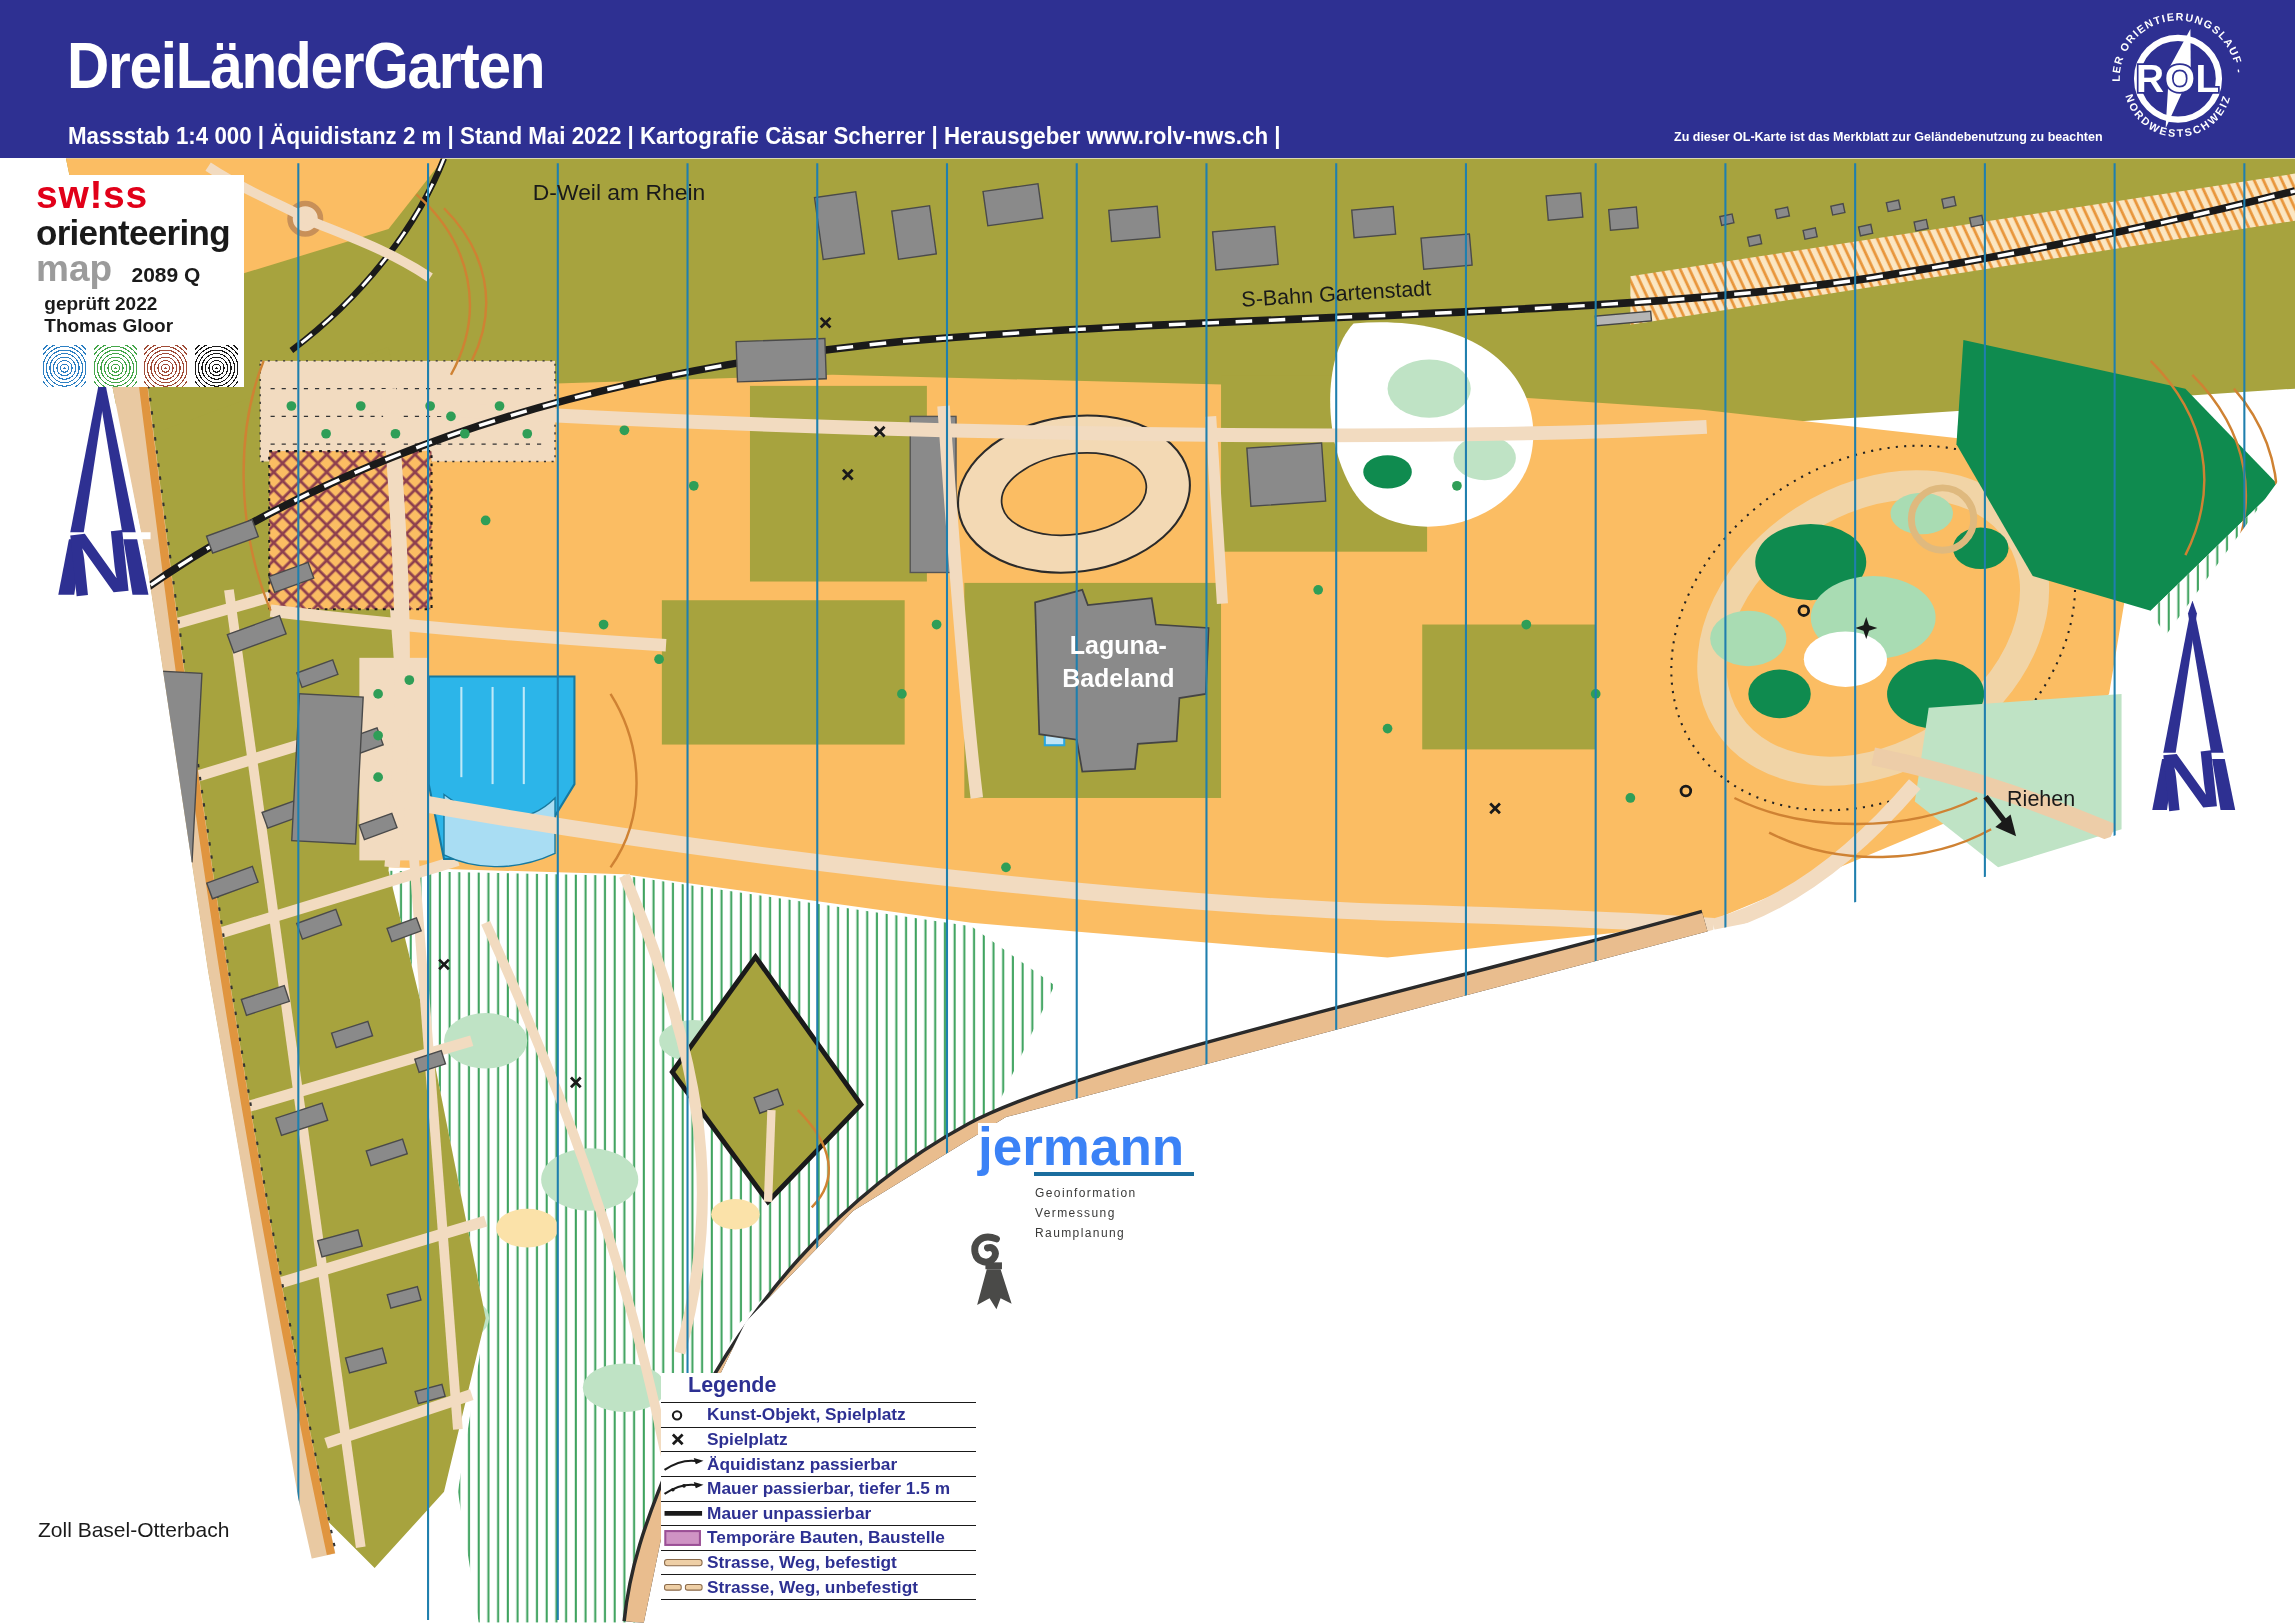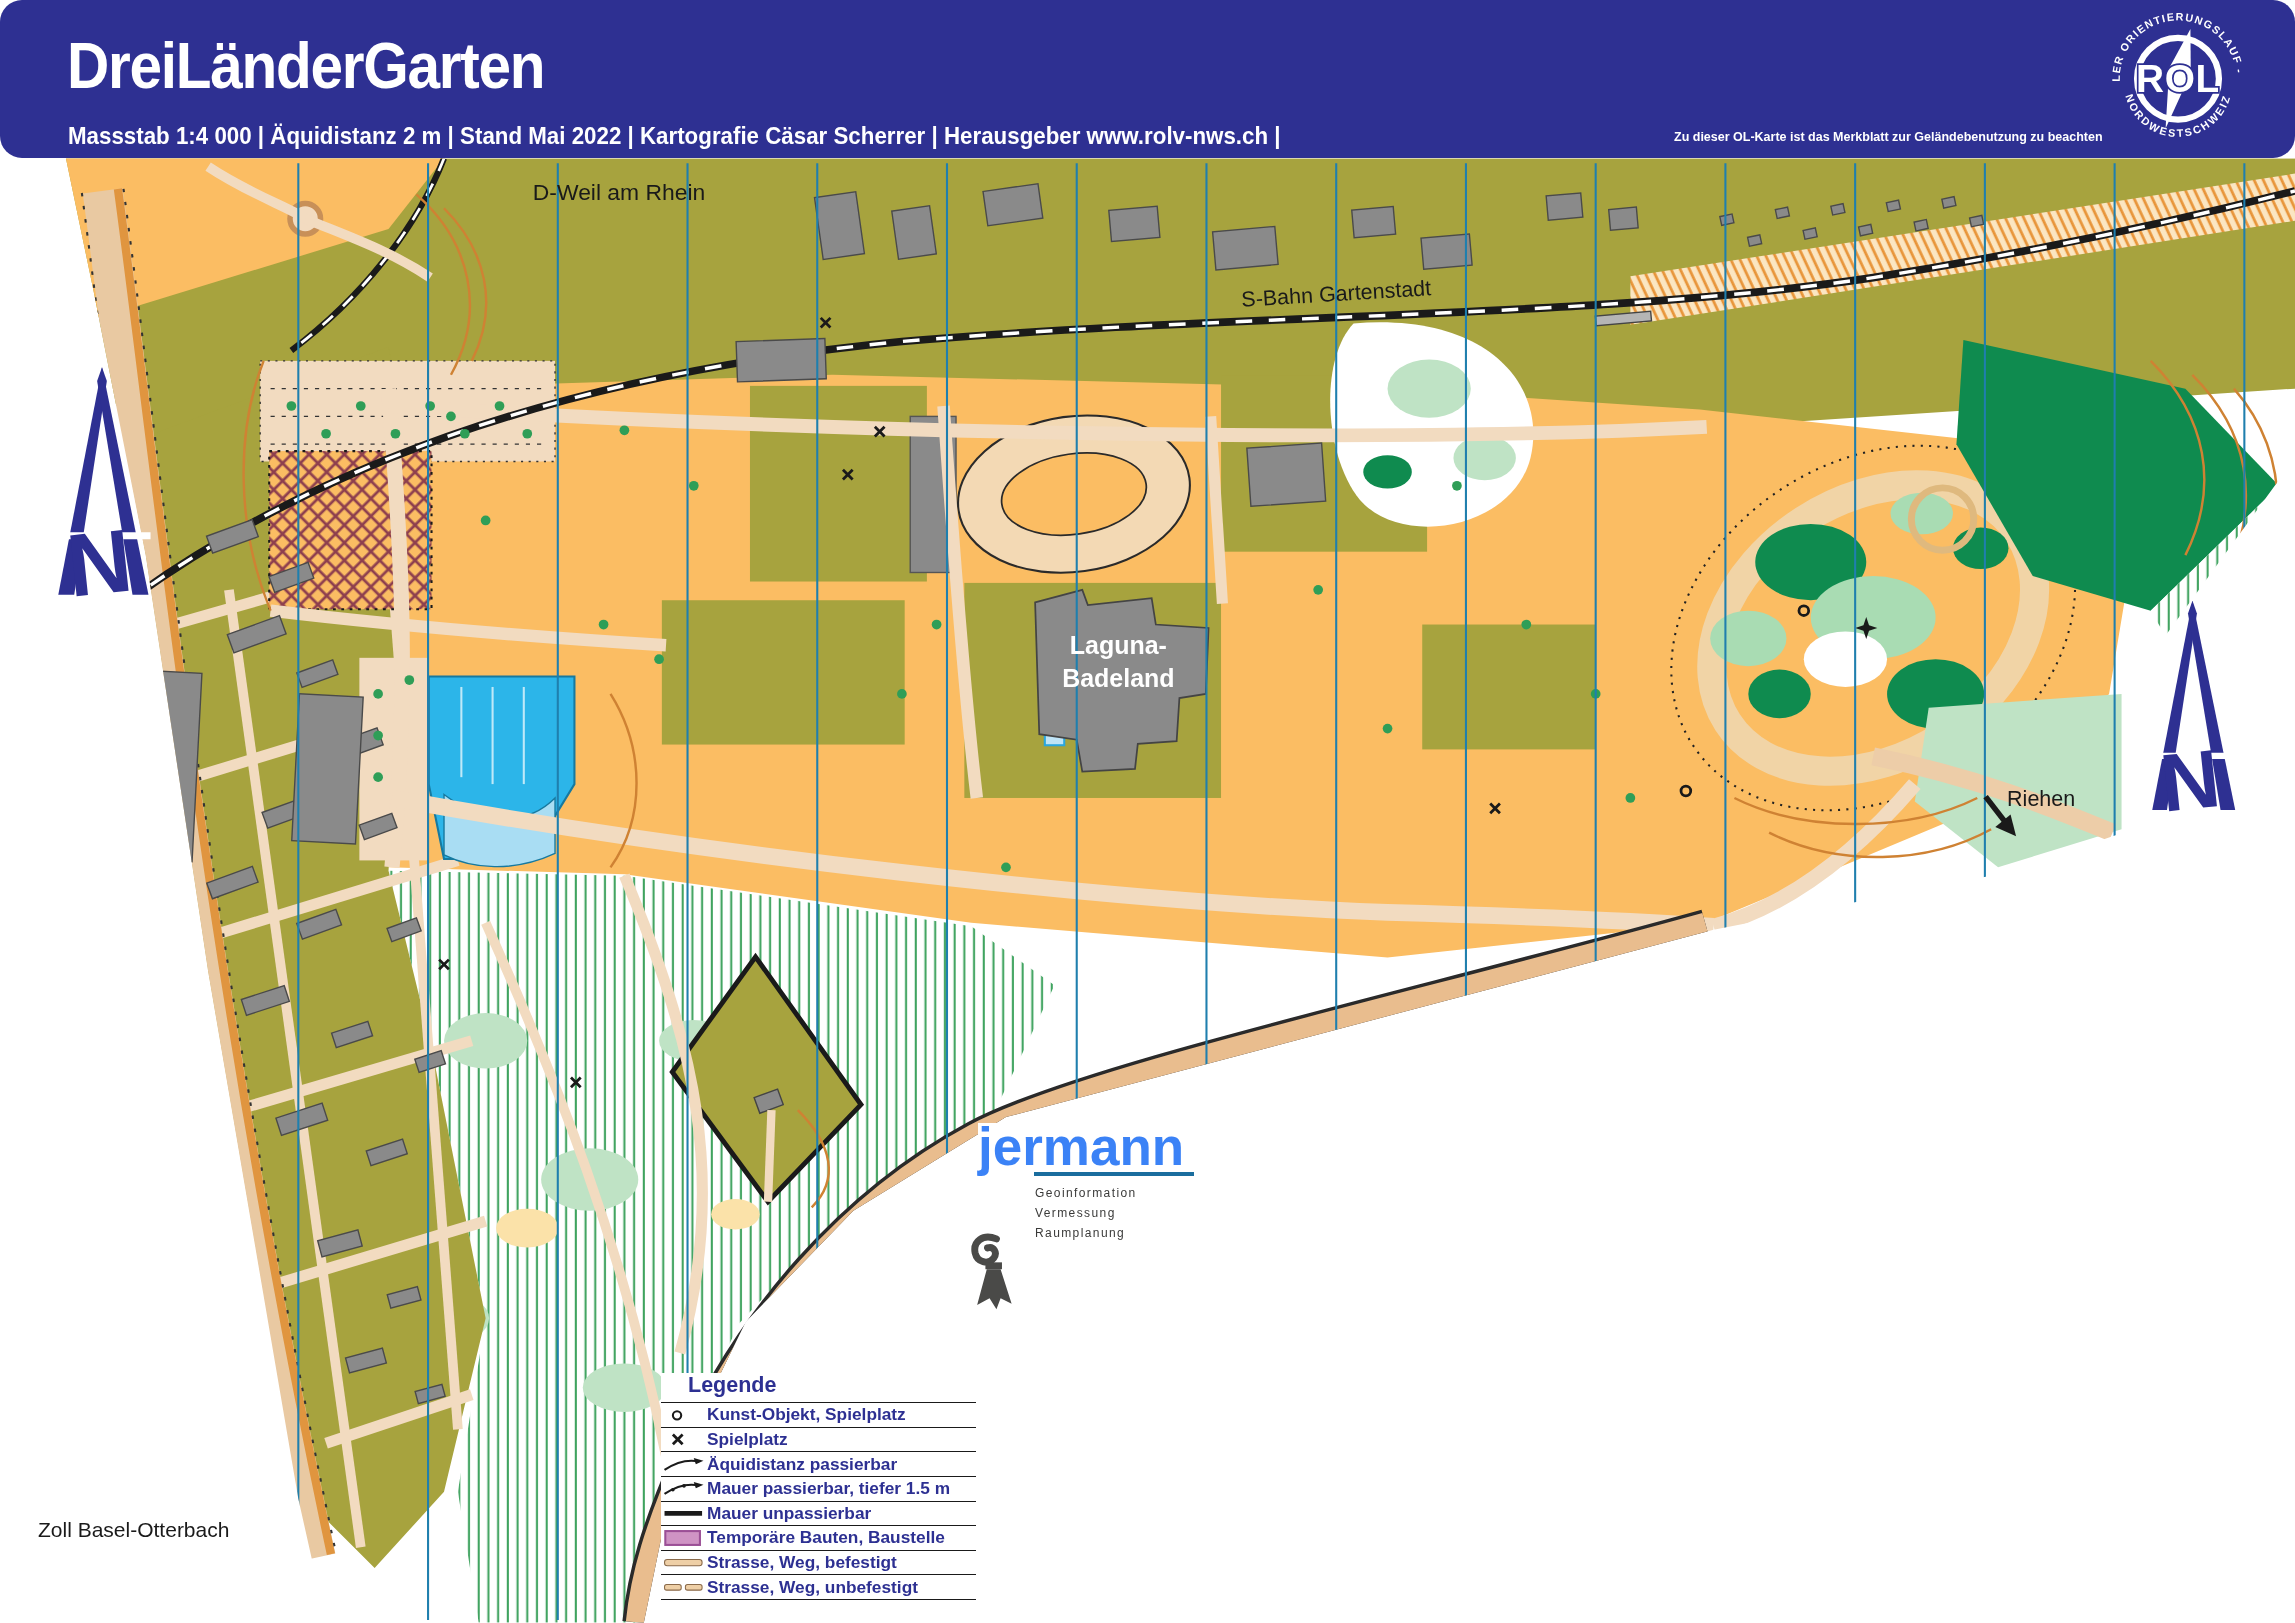--- a/index.html
+++ b/index.html
@@ -1,19 +1,19 @@
 <!DOCTYPE html>
 <html style="font-size:11px"><head>
 <meta charset="utf-8">
 <style>
   html,body{margin:0;padding:0;background:#ffffff;}
   #page{position:relative;width:2295px;height:1623px;background:#ffffff;overflow:hidden;
         font-family:"Liberation Sans",sans-serif;}
   
-  .header{position:absolute;left:0;top:0;width:2295px;height:158px;background:#2e3092;border-radius:22px;}
+  .header{position:absolute;left:0;top:0;width:2295px;height:158px;background:#2e3092;}
   .title{position:absolute;left:67px;top:28px;color:#ffffff;font-size:65px;font-weight:bold;
          letter-spacing:-1.4px;transform:scaleX(.9);transform-origin:left;white-space:nowrap;}
   .subtitle{position:absolute;left:68px;top:122px;color:#ffffff;font-size:24px;font-weight:bold;
          transform:scaleX(.93);transform-origin:left;white-space:nowrap;}
   .headnote{position:absolute;left:1674px;top:130px;color:#ffffff;font-size:12.5px;font-weight:bold;white-space:nowrap;text-align:right;}
   .rol{position:absolute;left:2103px;top:1.4px;width:150px;height:154px;}
   
   .som{position:absolute;left:36px;top:175px;width:208px;background:#fff;line-height:1;}
   .som .l1{color:#e10019;font-size:39px;font-weight:bold;letter-spacing:0.7px;}
   .som .l2{color:#1a1a1a;font-size:35px;font-weight:bold;margin-top:1.4px;letter-spacing:-0.7px;}
@@ -367,20 +367,36 @@
         <textPath href="#arcTop" startOffset="50%" text-anchor="middle">REGIONALER  ORIENTIERUNGSLAUF - VERBAND</textPath>
       </text>
       <text font-size="15.5" font-weight="bold" fill="#ffffff" letter-spacing="3">
         <textPath href="#arcBot" startOffset="50%" text-anchor="middle">NORDWESTSCHWEIZ</textPath>
       </text>
       <polygon points="108,38 124,100 108,186 92,100" fill="#ffffff" transform="rotate(14 108 112)"></polygon>
       <text x="108" y="131" font-size="56" font-weight="bold" fill="#ffffff" stroke="#2e3092" stroke-width="5" paint-order="stroke" text-anchor="middle" letter-spacing="1">ROL</text>
     </svg>
   </div>
 
+  <div class="som">
+    <div class="l1">sw!ss</div>
+    <div class="l2">orienteering</div>
+    <div class="l3row">
+      <div class="l3">map</div>
+      <div class="code">2089 Q</div>
+    </div>
+    <div class="chk">geprüft 2022</div>
+    <div class="chk2">Thomas Gloor</div>
+    <div class="swatches">
+      <div class="sw b"></div>
+      <div class="sw g"></div>
+      <div class="sw r"></div>
+      <div class="sw k"></div>
+    </div>
+  </div>
 
   <div class="legend">
     <div class="legend-title">Legende</div>
     <div class="legend-row">
       <span class="sym">
         <svg width="42" height="16.7" viewBox="0 0 60 24">
             <circle cx="20" cy="12" r="6" fill="none" stroke="#1a1a1a" stroke-width="3"></circle>
           </svg>
         </span>
       <span class="lbl">Kunst-Objekt, Spielplatz</span>

